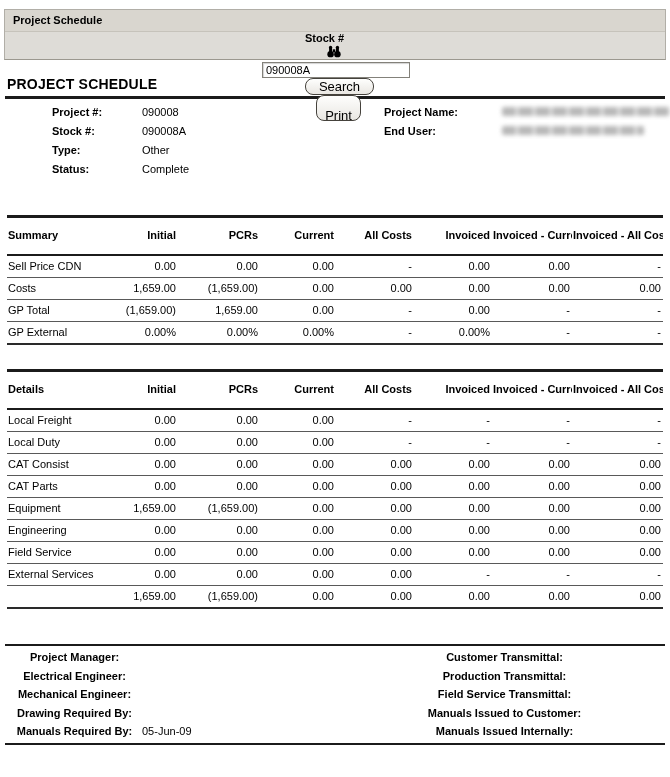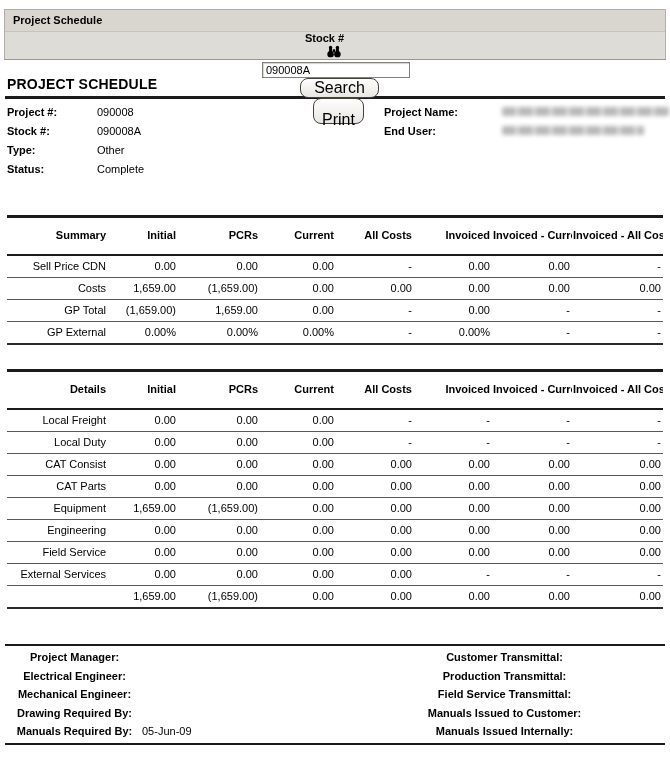--- a/index.html
+++ b/index.html
@@ -9,48 +9,48 @@
   }
   
   .panel{margin:9px 4px 0 4px;border:1px solid #b1aea7;border-bottom-color:#9b988f;background:#dedcd7;}
   .panel-title{background:#d9d6cf;border-bottom:1px solid #c6c3bb;font-weight:bold;font-size:11px;
     line-height:21px;height:21px;padding:0 8px;}
   .panel-body{height:27px;display:flex;align-items:center;padding:0 6px 0 8px;flex-direction:column;}
   .stock-label{font-weight:bold;font-size:11px;width:62px;}
   .binoc{margin-right:5px;flex:0 0 auto;}
   .stock-input{width:140px;height:15px;font-family:"Liberation Sans",sans-serif;font-size:11px;
     border:1px solid #83817a;box-shadow:inset 1px 1px 1px rgba(0,0,0,.18);padding:1px 3px;background:#fff;}
-  .btn{margin-left:7px;font-family:"Liberation Sans",sans-serif;font-size:16px;height:20px;
+  .btn{margin-left:7px;font-family:"Liberation Sans",sans-serif;font-size:13px;height:20px;
     background:linear-gradient(#fefefd,#e9e7e2);border:1px solid #45423c;border-radius:8px;padding:0 13px;cursor:pointer;}
   .btn.print{padding:12px 8px;margin-left:5px;}
   
   h1{font-size:14px;font-weight:bold;margin:16px 0 0 7px;letter-spacing:.2px;}
   .rule{height:3px;background:#1b1b1b;margin:4px 5px 0 5px;}
   
   .info{display:flex;margin-top:3px;font-size:11px;}
-  .info-left{width:408px;}
+  .info-left{width:408px;padding-left:45px;}
   .info-right{flex:1;}
   .pair-row{height:19.2px;display:flex;align-items:center;}
   .info-left .pair-label{width:90px;margin-left:7px;font-weight:bold;flex:0 0 auto;}
   .info-right .pair-label{width:118px;font-weight:bold;flex:0 0 auto;}
   .pair-value{white-space:nowrap;}
   .redacted{height:9px;border-radius:2px;filter:blur(2px);opacity:.55;
     background:repeating-linear-gradient(90deg,#7d7d7d 0 13px,#b8b8b8 13px 17px);}
   .info-right .pair-row:nth-child(1) .redacted{width:168px;}
   .info-right .pair-row:nth-child(2) .redacted{width:142px;}
   .info-right .pair-row:nth-child(3) .redacted{width:112px;}
   
   table.rpt{table-layout:fixed;border-collapse:collapse;width:656px;margin:0 7px;font-size:11px;
     border-top:3px solid #1b1b1b;border-bottom:2px solid #2a2a2a;}
   table.rpt.summary{margin-top:36px;}
   table.rpt.details{margin-top:24px;}
   .rpt th,.rpt td{overflow:hidden;white-space:nowrap;}
   .rpt thead th{font-weight:bold;vertical-align:middle;border-bottom:2px solid #1b1b1b;height:34px;line-height:13px;}
   .num{text-align:right;padding-right:2px;}
-  .lbl{text-align:right;padding-left:1px;}
+  .lbl{text-align:left;padding-left:1px;}
   .rpt tbody td{height:19px;border-bottom:1px solid #595959;}
   .rpt tbody tr:last-child td{border-bottom:none;}
   
   .bottom{margin:35px 5px 0 5px;border-top:2px solid #1b1b1b;border-bottom:2px solid #1b1b1b;
     padding:2px 0 2px 0;display:flex;font-size:11px;}
   .bottom .pair-row{height:18.6px;text-align:center;}
   .bs-left{width:407px;}
   .bs-right{flex:1;}
   .bs-left .pair-label{width:135px;margin-left:2px;font-weight:bold;flex:0 0 auto;}
   .bs-right .pair-label{width:185px;font-weight:bold;flex:0 0 auto;}

